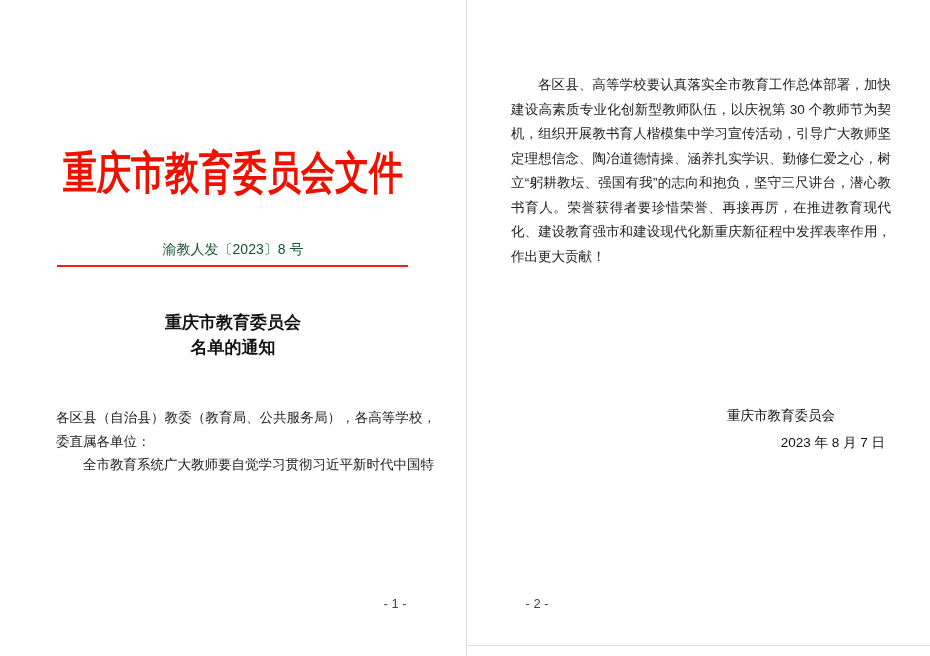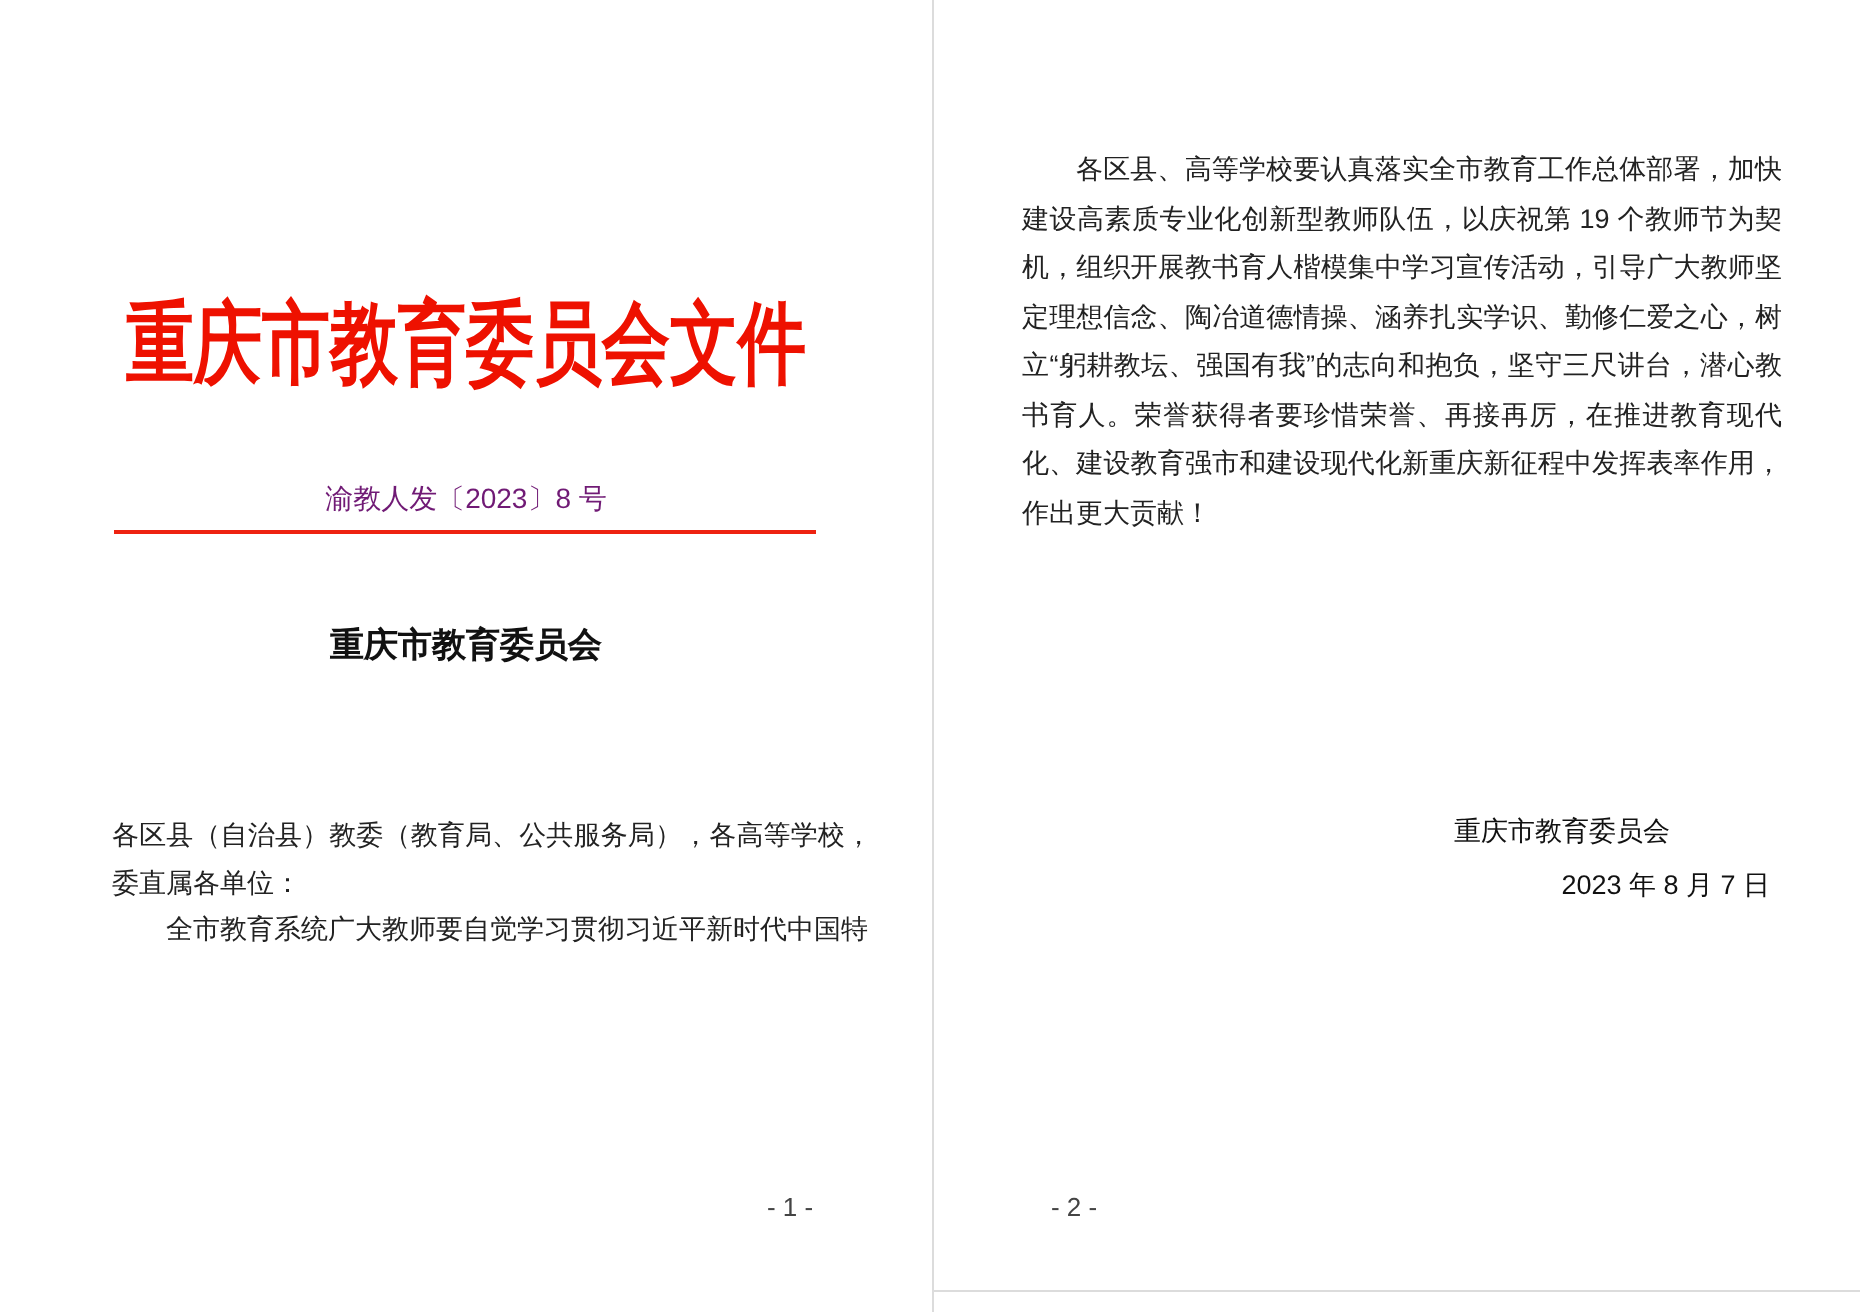--- a/index.html
+++ b/index.html
@@ -39,21 +39,21 @@
     font-size: 34px;
     line-height: 34px;
     transform: scaleY(1.32);
     transform-origin: 50% 0;
     white-space: nowrap;
   }
   .doc-number {
     left: 0; top: 241px; width: 466px;
     text-align: center;
     font-size: 14px;
-    color: #701a75;
+    color: #14532d;
   }
   .red-rule {
     left: 57px; top: 265px; width: 351px; height: 2px;
     background: #ee2211;
   }
   .doc-title {
     left: 0; top: 310px; width: 466px;
     text-align: center;
     font-size: 17px;
     font-weight: bold;
@@ -108,34 +108,35 @@
   <div>
 
     <div class="abs letterhead-title">重庆市教育委员会文件</div>
 
     <div class="abs doc-number">渝教人发〔2023〕8 号</div>
 
     <div class="abs red-rule"></div>
 
     <div class="abs doc-title">
       <div>重庆市教育委员会</div>
+      <div>名单的通知</div>
     </div>
 
     <div class="abs body-text body-p1">
       <p>各区县（自治县）教委（教育局、公共服务局），各高等学校，委直属各单位：</p>
       <p class="indent">全市教育系统广大教师要自觉学习贯彻习近平新时代中国特</p>
     </div>
 
     <div class="abs page-number pn-1">- 1 -</div>
   </div>
 
   <div>
 
     <div class="abs body-text body-p2">
-      <p class="indent">各区县、高等学校要认真落实全市教育工作总体部署，加快建设高素质专业化创新型教师队伍，以庆祝第 19 个教师节为契机，组织开展教书育人楷模集中学习宣传活动，引导广大教师坚定理想信念、陶冶道德情操、涵养扎实学识、勤修仁爱之心，树立“躬耕教坛、强国有我”的志向和抱负，坚守三尺讲台，潜心教书育人。荣誉获得者要珍惜荣誉、再接再厉，在推进教育现代化、建设教育强市和建设现代化新重庆新征程中发挥表率作用，作出更大贡献！</p>
+      <p class="indent">各区县、高等学校要认真落实全市教育工作总体部署，加快建设高素质专业化创新型教师队伍，以庆祝第 30 个教师节为契机，组织开展教书育人楷模集中学习宣传活动，引导广大教师坚定理想信念、陶冶道德情操、涵养扎实学识、勤修仁爱之心，树立“躬耕教坛、强国有我”的志向和抱负，坚守三尺讲台，潜心教书育人。荣誉获得者要珍惜荣誉、再接再厉，在推进教育现代化、建设教育强市和建设现代化新重庆新征程中发挥表率作用，作出更大贡献！</p>
     </div>
 
     <div class="abs sig-line sig-name">重庆市教育委员会</div>
 
     <div class="abs sig-line sig-date">2023 年 8 月 7 日</div>
 
     <div class="abs page-number pn-2">- 2 -</div>
   </div>
 
 </div>

